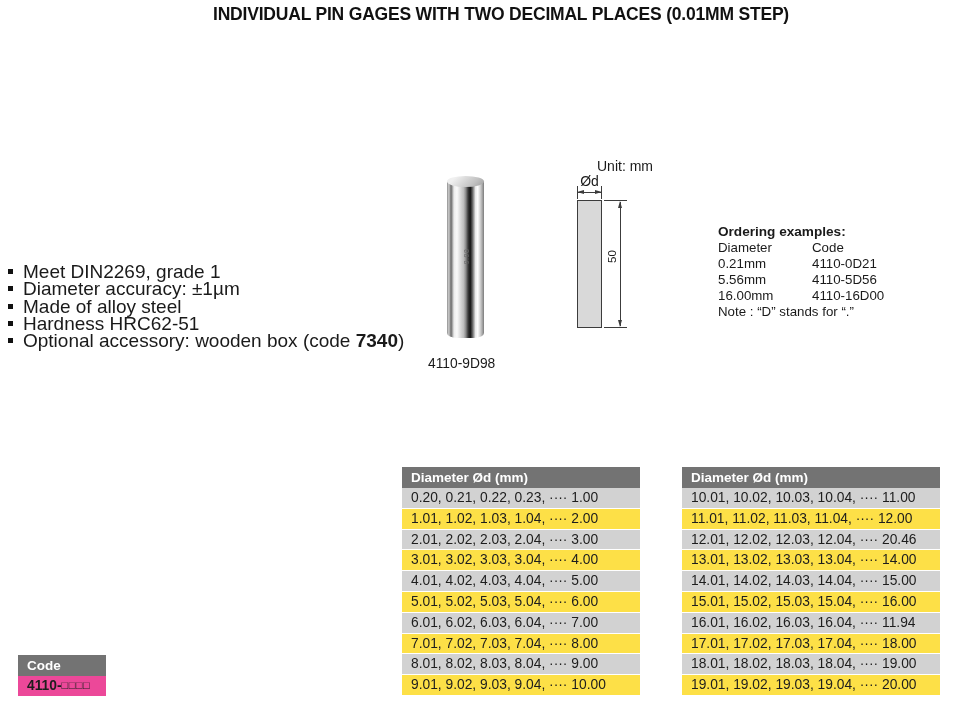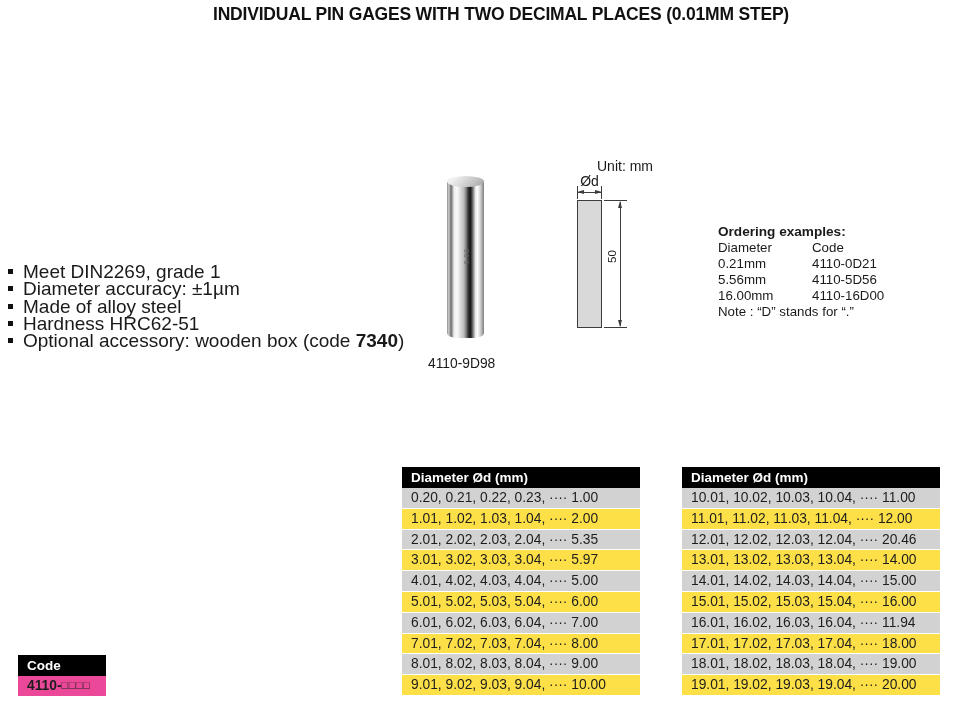--- a/index.html
+++ b/index.html
@@ -48,21 +48,21 @@
 
   
   .ordering{position:absolute;left:718px;top:224px;font-size:13.3px;line-height:15.9px;white-space:nowrap;}
   .ord-title{font-weight:bold;font-size:13.6px;}
   .ord-d{display:inline-block;width:94px;}
 
   
   .gtable{position:absolute;top:467px;}
   .t1{left:402px;width:238px;}
   .t2{left:682px;width:258px;}
-  .ghead{height:21px;line-height:21px;background:#000000;color:#fff;font-weight:bold;
+  .ghead{height:21px;line-height:21px;background:#737373;color:#fff;font-weight:bold;
          font-size:13.5px;padding-left:9px;box-sizing:border-box;}
   .grow{height:20.8px;line-height:19.6px;border-bottom:1px solid #fff;box-sizing:border-box;
         font-size:13.8px;color:#1d1d1d;padding-left:9px;background:#fde047;white-space:nowrap;}
   .gtable .grow:nth-child(even){background:#d2d2d2;}
 
   
   .codebox{position:absolute;left:18px;top:655px;width:88px;}
   .codebox .grow{background:#ec4899;height:20.5px;line-height:19.5px;}
   .code-prefix{font-weight:bold;font-size:13.8px;}
   .code-boxes{font-size:11px;letter-spacing:0.5px;color:#222;position:relative;top:-1px;}
@@ -118,22 +118,22 @@
     <div>
       <span class="ord-d">16.00mm</span><span>4110-16D00</span>
     </div>
     <div class="ord-note">Note : “D” stands for “.”</div>
   </div>
 
   <div class="gtable t1">
     <div class="ghead">Diameter Ød (mm)</div>
     <div class="grow">0.20, 0.21, 0.22, 0.23, ···· 1.00</div>
     <div class="grow">1.01, 1.02, 1.03, 1.04, ···· 2.00</div>
-    <div class="grow">2.01, 2.02, 2.03, 2.04, ···· 5.35</div>
-    <div class="grow">3.01, 3.02, 3.03, 3.04, ···· 5.97</div>
+    <div class="grow">2.01, 2.02, 2.03, 2.04, ···· 3.00</div>
+    <div class="grow">3.01, 3.02, 3.03, 3.04, ···· 4.00</div>
     <div class="grow">4.01, 4.02, 4.03, 4.04, ···· 5.00</div>
     <div class="grow">5.01, 5.02, 5.03, 5.04, ···· 6.00</div>
     <div class="grow">6.01, 6.02, 6.03, 6.04, ···· 7.00</div>
     <div class="grow">7.01, 7.02, 7.03, 7.04, ···· 8.00</div>
     <div class="grow">8.01, 8.02, 8.03, 8.04, ···· 9.00</div>
     <div class="grow">9.01, 9.02, 9.03, 9.04, ···· 10.00</div>
   </div>
 
   <div class="gtable t2">
     <div class="ghead">Diameter Ød (mm)</div>

